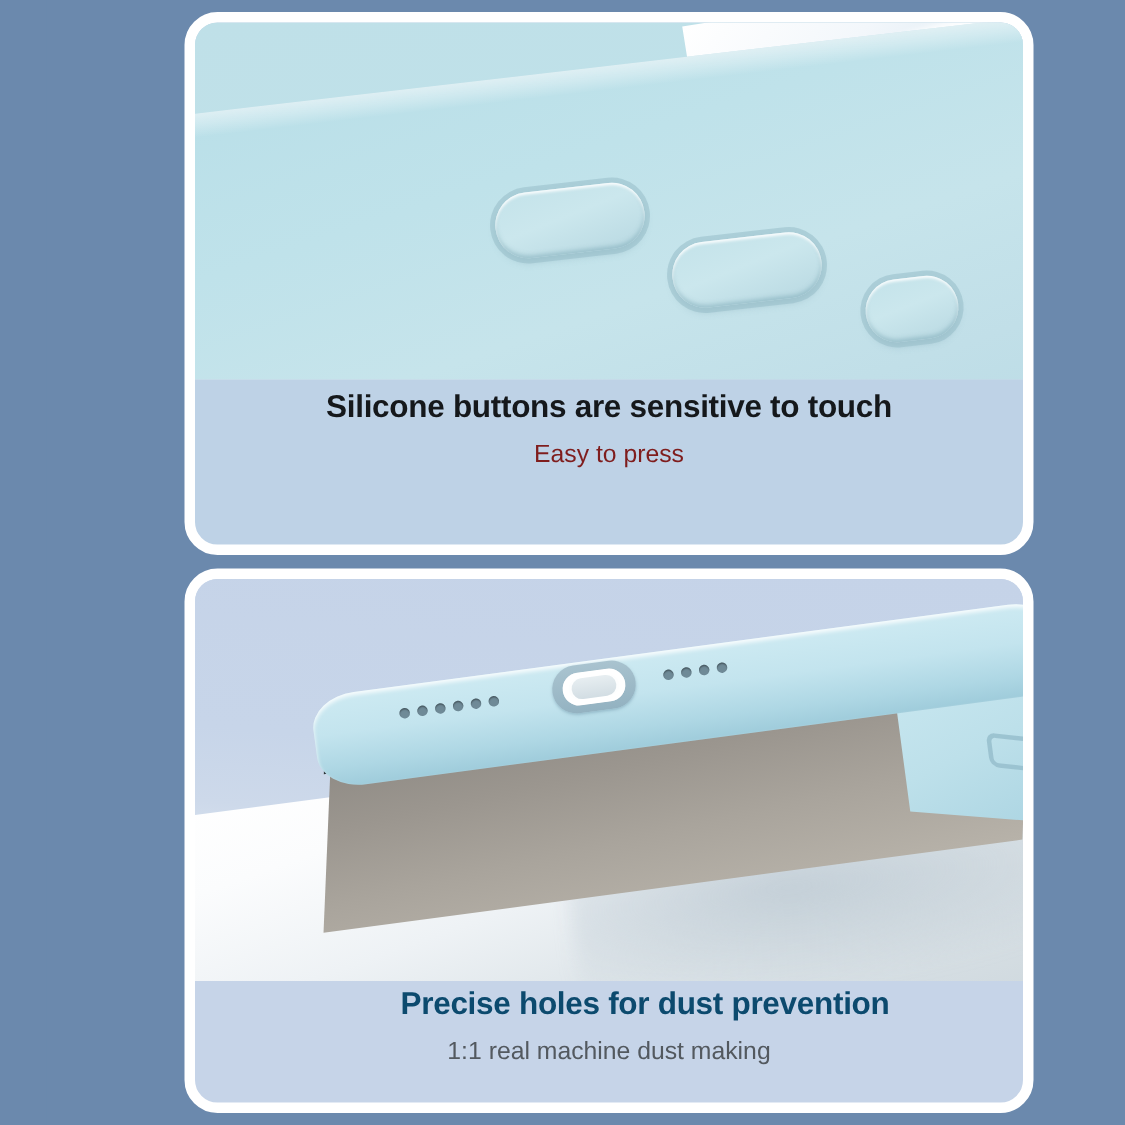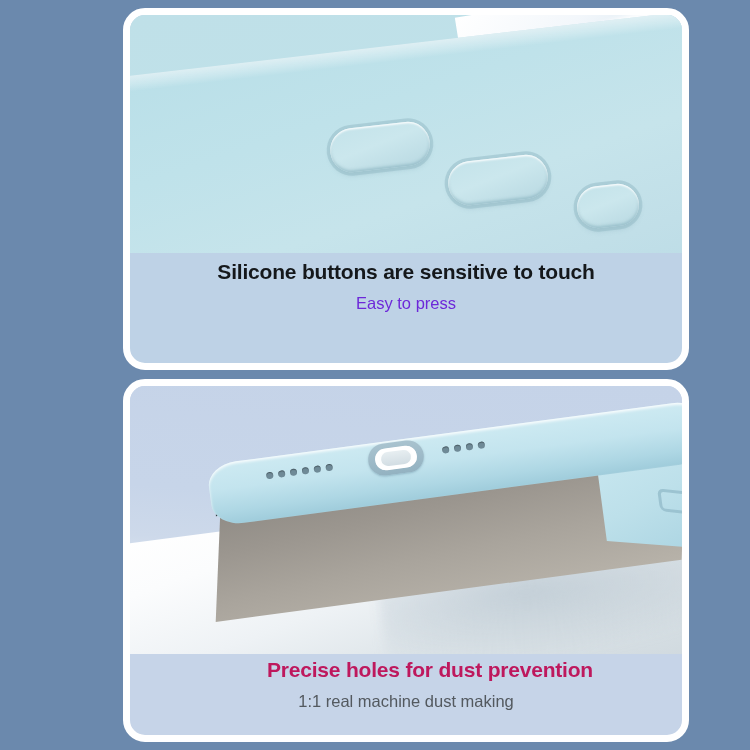--- a/index.html
+++ b/index.html
@@ -128,21 +128,21 @@
       inset 0 -2px 3px rgba(120,165,180,0.5),
       0 0 0 3.5px rgba(151,190,201,0.55),
       0 3px 5px rgba(120,160,175,0.35);
   }
   #btn-vol-up   { left: 200px; top: 110px; width: 100px; height: 44px; transform: rotate(-6.6deg); }
   #btn-vol-down { left: 318px; top: 143px; width: 100px; height: 44px; transform: rotate(-6.6deg); }
   #btn-power    { left: 447px; top: 170px; width: 62px;  height: 42px; transform: rotate(-6.6deg); }
 
   #panel-buttons .panel-caption { top: 245px; }
   #panel-buttons .cap-title { color: #15181b; }
-  #panel-buttons .cap-sub   { color: #6d28d9; margin-top: 11px; }
+  #panel-buttons .cap-sub   { color: #7f1d1d; margin-top: 11px; }
 
   
   #panel-ports {
     top: 379px;
     height: 363px;
     background: #c6d4e8;
   }
   #panel-ports .panel-media {
     height: 268px;
     background: linear-gradient(185deg, #c5d3e8 0%, #c7d5e9 46%, #cdd9ea 62%, #dbe4ef 74%, #e9eef4 100%);
@@ -262,21 +262,21 @@
     width: 7px;
     height: 7px;
     border-radius: 50%;
     background: #6f8a97;
     box-shadow: inset 0 1px 1px rgba(0,0,0,0.35);
   }
   #grille-left  { left: 136px; top: 82px; transform: rotate(-7.6deg); }
   #grille-right { left: 312px; top: 58px; transform: rotate(-7.6deg); }
 
   #panel-ports .panel-caption { top: 272px; }
-  #panel-ports .cap-title { color: #be185d; padding-left: 48px; }
+  #panel-ports .cap-title { color: #0c4a6e; padding-left: 48px; }
   #panel-ports .cap-sub   { color: #53595f; margin-top: 11px; }
 </style>
 </head>
 <body>
 
 <div id="stage">
 
   <section class="panel" id="panel-buttons">
 
     <div class="panel-media">

